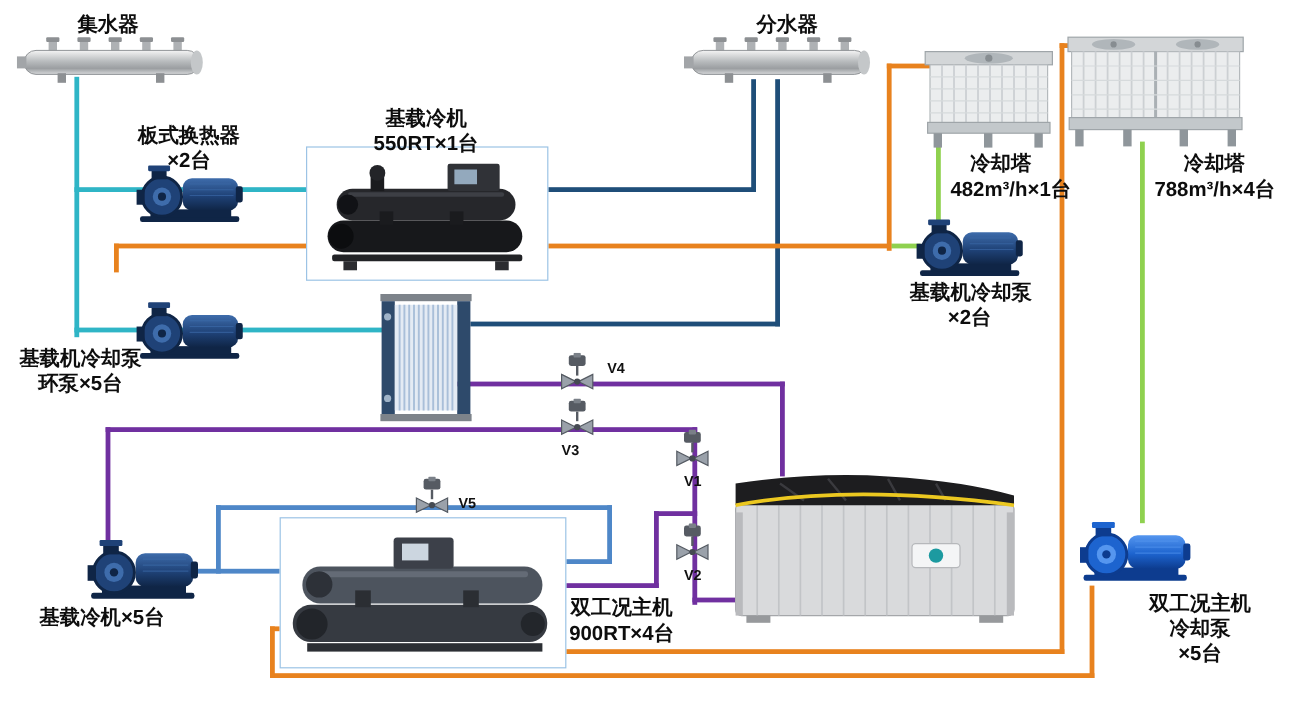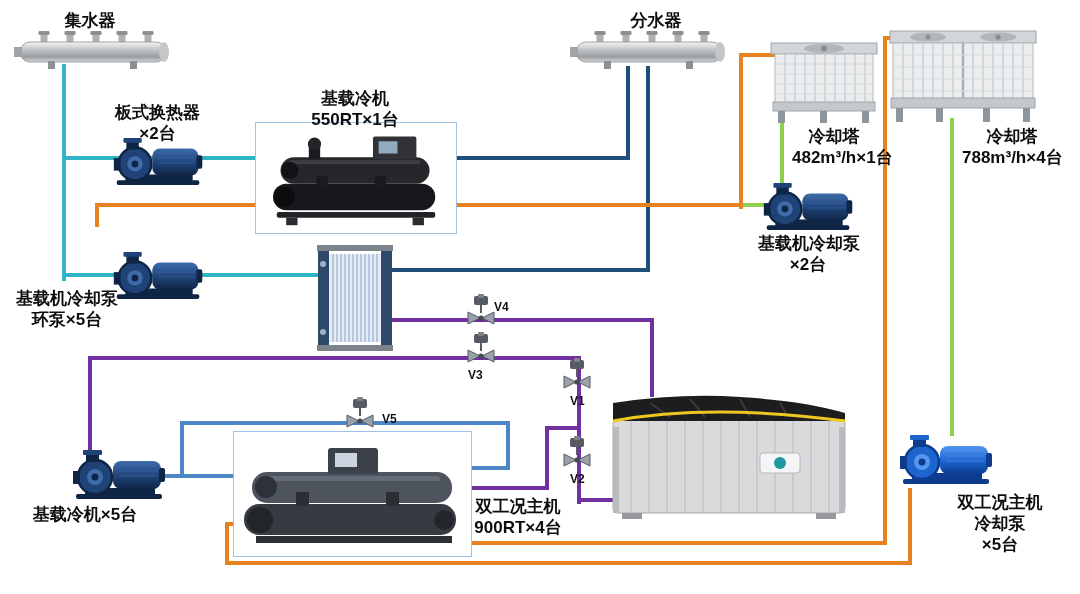--- a/index.html
+++ b/index.html
@@ -415,19 +415,19 @@
   </div>
   <div class="lbl" style="left:26px;top:504px;width:118px">
     <span>基载冷机×5台</span>
   </div>
   <div class="lbl" style="left:954px;top:492px;width:92px">
     <span>双工况主机</span>
       <span>冷却泵</span>
       <span>×5台</span>
   </div>
 
-  <div class="vlbl" style="left:494px;top:300px">V4</div>
+  <div class="vlbl" style="left:506px;top:300px">V4</div>
   <div class="vlbl" style="left:468px;top:368px">V3</div>
   <div class="vlbl" style="left:570px;top:394px">V1</div>
   <div class="vlbl" style="left:570px;top:472px">V2</div>
   <div class="vlbl" style="left:382px;top:412px">V5</div>
 
 </div>
 
 </body></html>

